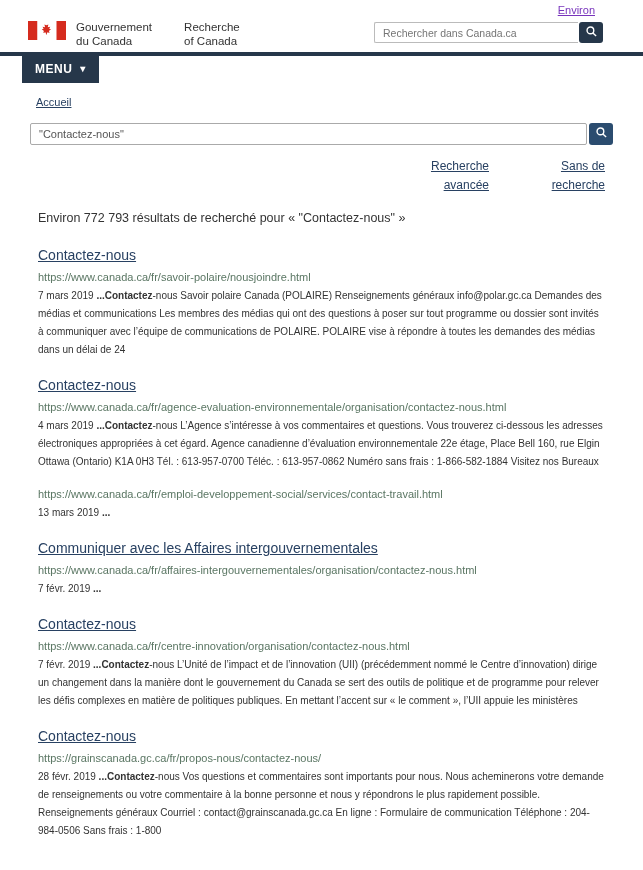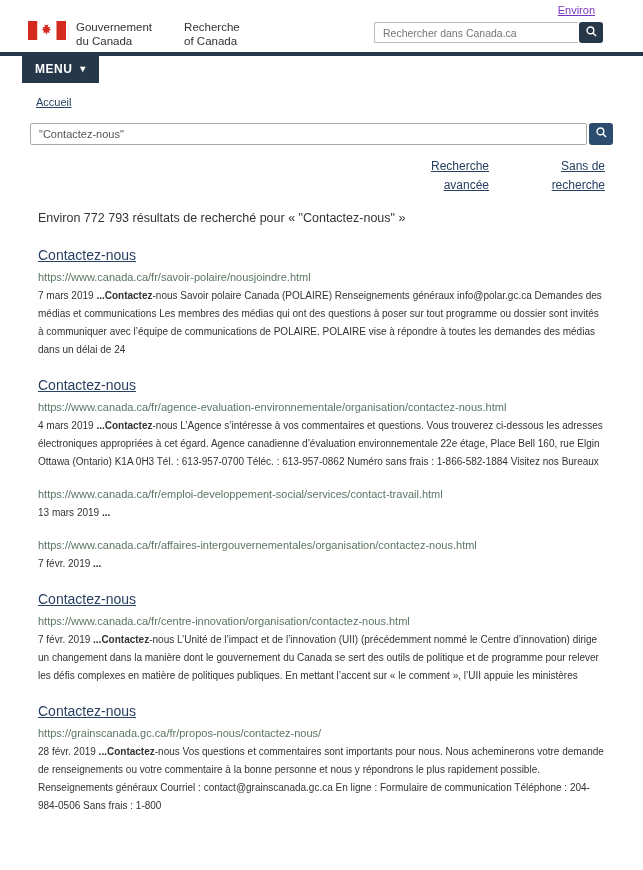--- a/index.html
+++ b/index.html
@@ -165,20 +165,21 @@
     <div class="result-url">https://www.canada.ca/fr/agence-evaluation-environnementale/organisation/contactez-nous.html</div>
     <p class="result-snippet"><span>4 mars 2019 </span><span class="b">...Contactez</span><span>-nous L’Agence s’intéresse à vos commentaires et questions. Vous trouverez ci-dessous les adresses électroniques appropriées à cet égard. Agence canadienne d’évaluation environnementale 22e étage, Place Bell 160, rue Elgin Ottawa (Ontario) K1A 0H3 Tél. : 613-957-0700 Téléc. : 613-957-0862 Numéro sans frais : 1-866-582-1884 Visitez nos Bureaux</span></p>
   </div>
 
   <div class="result">
     <div class="result-url">https://www.canada.ca/fr/emploi-developpement-social/services/contact-travail.html</div>
     <p class="result-snippet"><span>13 mars 2019 </span><span class="b">...</span><span></span></p>
   </div>
 
   <div class="result">
+    <a class="result-title">Communiquer avec les Affaires intergouvernementales</a>
     <div class="result-url">https://www.canada.ca/fr/affaires-intergouvernementales/organisation/contactez-nous.html</div>
     <p class="result-snippet"><span>7 févr. 2019 </span><span class="b">...</span><span></span></p>
   </div>
 
   <div class="result">
     <a class="result-title">Contactez-nous</a>
     <div class="result-url">https://www.canada.ca/fr/centre-innovation/organisation/contactez-nous.html</div>
     <p class="result-snippet"><span>7 févr. 2019 </span><span class="b">...Contactez</span><span>-nous L’Unité de l’impact et de l’innovation (UII) (précédemment nommé le Centre d’innovation) dirige un changement dans la manière dont le gouvernement du Canada se sert des outils de politique et de programme pour relever les défis complexes en matière de politiques publiques. En mettant l’accent sur « le comment », l’UII appuie les ministères</span></p>
   </div>
 

